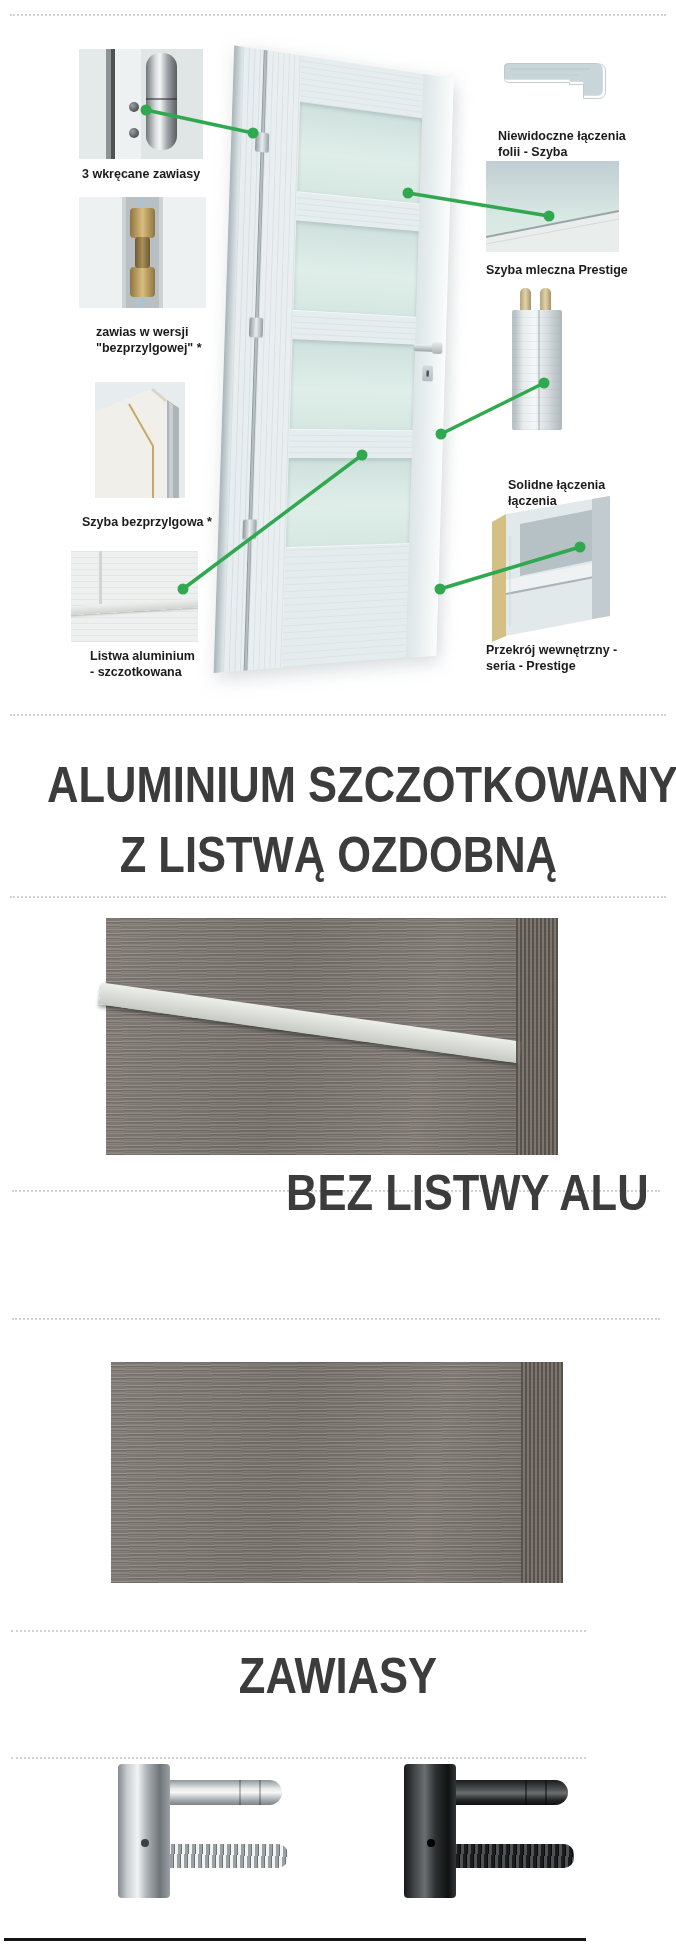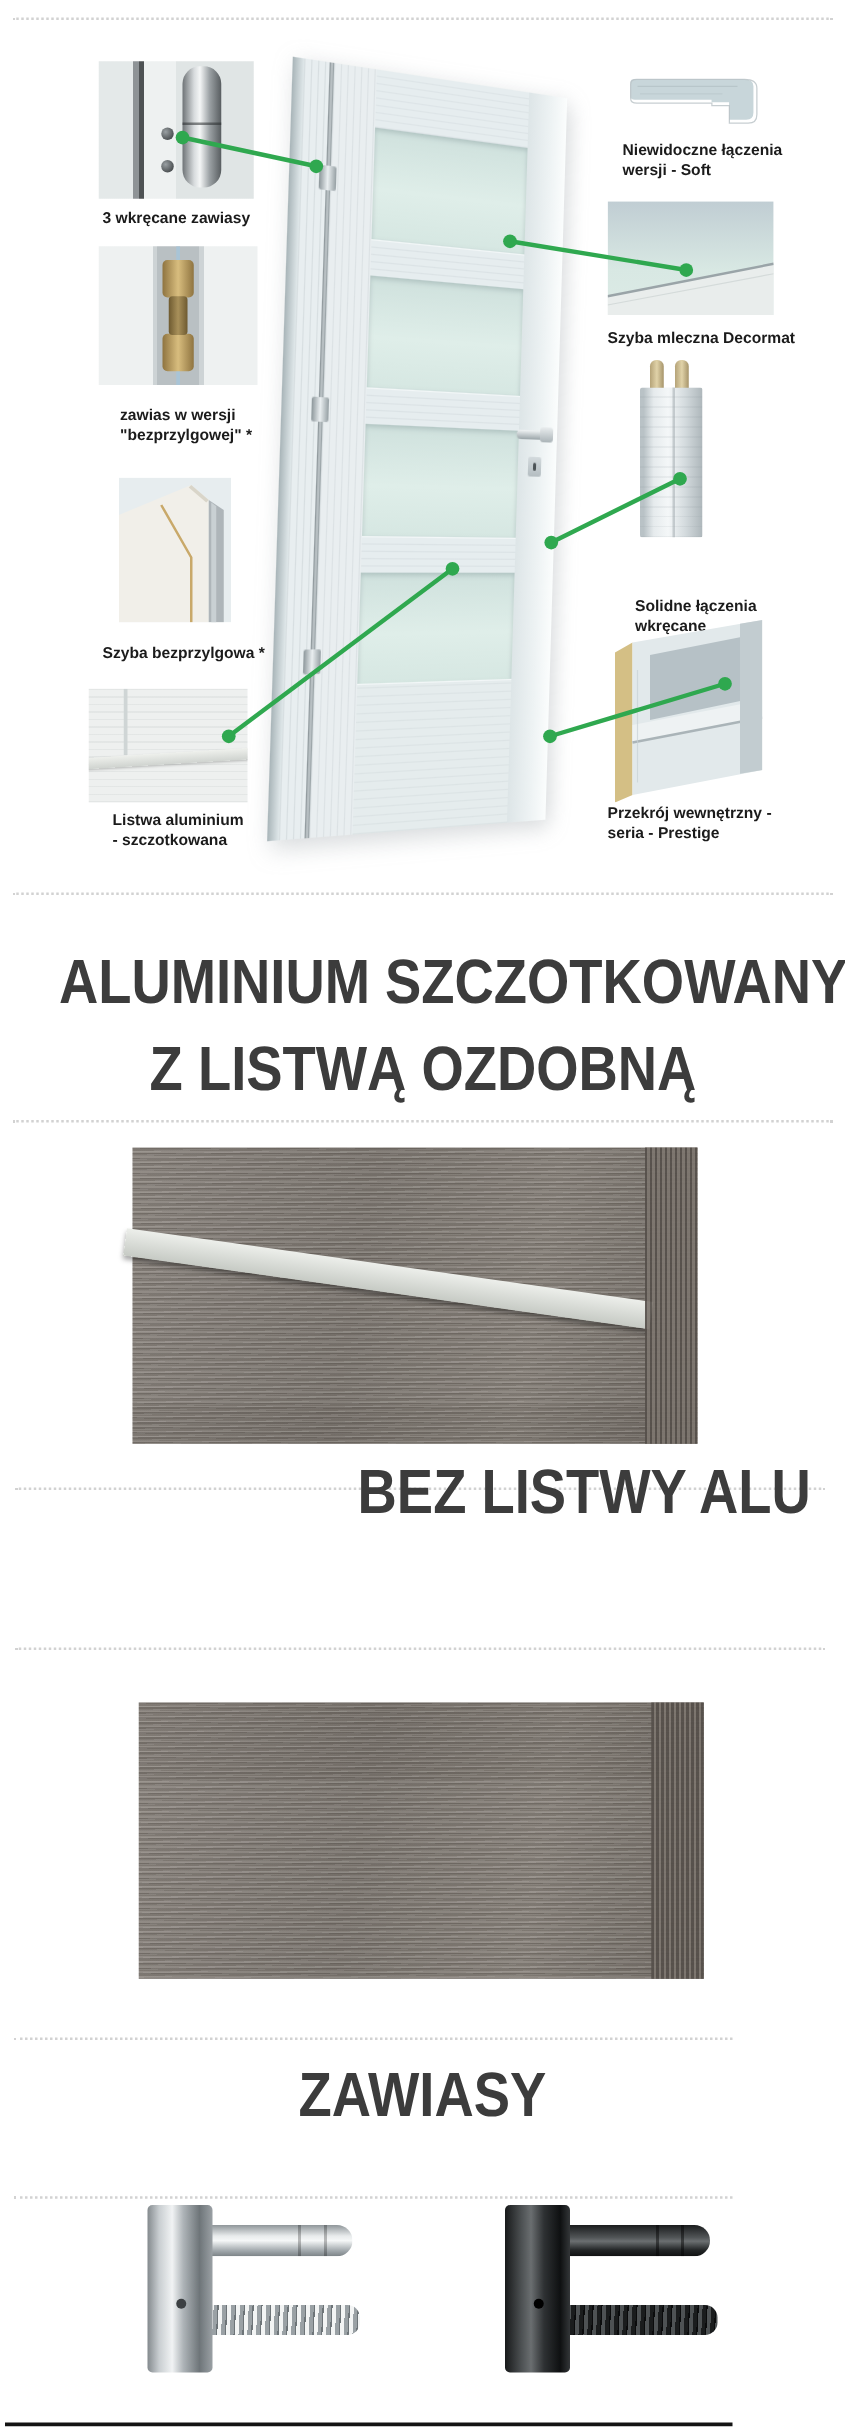--- a/index.html
+++ b/index.html
@@ -200,50 +200,50 @@
   </div>
 
   <div class="photo" style="left:498px;top:57px;width:112px;height:44px;">
     <svg width="112" height="44" viewBox="0 0 112 44">
       <path d="M10,5 H96 Q106,5 106,12 V33 Q106,40 99,40 H84 V26 H70 V24 H10 Q5,24 5,20 V9 Q5,5 10,5 Z" fill="#c8d6da" stroke="#ffffff" stroke-width="2.5"></path>
       <path d="M10,5 H96 Q106,5 106,12 V33 Q106,40 99,40 H84 V26 H70 V24 H10 Q5,24 5,20 V9 Q5,5 10,5 Z" fill="none" stroke="#b9c2c5" stroke-width="1" opacity="0.8" transform="translate(1.5,1.5)"></path>
       <line x1="12" y1="12" x2="92" y2="12" stroke="#aebcc0" stroke-width="1" opacity="0.6"></line>
       <line x1="14" y1="18" x2="80" y2="18" stroke="#aebcc0" stroke-width="1" opacity="0.4"></line>
     </svg>
   </div>
-  <div class="callout-label" style="left:498px;top:112px;">
+  <div class="callout-label" style="left:498px;top:128px;">
     <div>Niewidoczne łączenia</div>
-    <div>wersji - Soft</div>
+    <div>folii - Szyba</div>
   </div>
 
   <div class="photo" style="left:486px;top:161px;width:133px;height:91px;">
     <svg width="133" height="91" viewBox="0 0 133 91">
       <defs>
         <linearGradient id="gl" x1="0" y1="0" x2="0" y2="1">
           <stop offset="0" stop-color="#c0cdd3"></stop>
             <stop offset="0.6" stop-color="#d8e8e3"></stop>
             <stop offset="1" stop-color="#dcebe6"></stop>
         </linearGradient>
       </defs>
       <rect x="0" y="0" width="133" height="91" fill="url(#gl)"></rect>
       <polygon points="0,76 133,50 133,91 0,91" fill="#e9edec"></polygon>
       <line x1="0" y1="76" x2="133" y2="50" stroke="#9aa4a8" stroke-width="2"></line>
       <line x1="0" y1="83" x2="133" y2="58" stroke="#cfd6d5" stroke-width="1" opacity="0.8"></line>
     </svg>
   </div>
-  <div class="callout-label" style="left:486px;top:262px;">Szyba mleczna Decormat</div>
+  <div class="callout-label" style="left:486px;top:262px;">Szyba mleczna Prestige</div>
 
   <div class="photo ph-post" style="left:506px;top:288px;width:62px;height:142px;">
     <div class="dowel" style="left:14px;top:0;"></div>
     <div class="dowel" style="left:34px;top:0;"></div>
     <div class="post"></div>
   </div>
   <div class="callout-label" style="left:508px;top:436px;margin-top:41px;">
     <div>Solidne łączenia</div>
-    <div>wkręcane</div>
+    <div>łączenia</div>
   </div>
 
   <div class="photo" style="left:486px;top:496px;width:124px;height:146px;">
     <svg width="124" height="146" viewBox="0 0 124 146">
       <polygon points="6,26 20,18 20,140 6,146" fill="#d4bf85"></polygon>
       <polygon points="20,18 124,0 124,120 20,140" fill="#e2e9eb"></polygon>
       <polygon points="34,28 110,13 110,64 34,80" fill="#b6c1c6"></polygon>
       <polygon points="20,84 124,64 124,78 20,98" fill="#eef2f3"></polygon>
       <line x1="20" y1="98" x2="124" y2="78" stroke="#aab4b8" stroke-width="2"></line>
       <polygon points="106,3 124,0 124,120 106,123" fill="#c2ccd0"></polygon>

